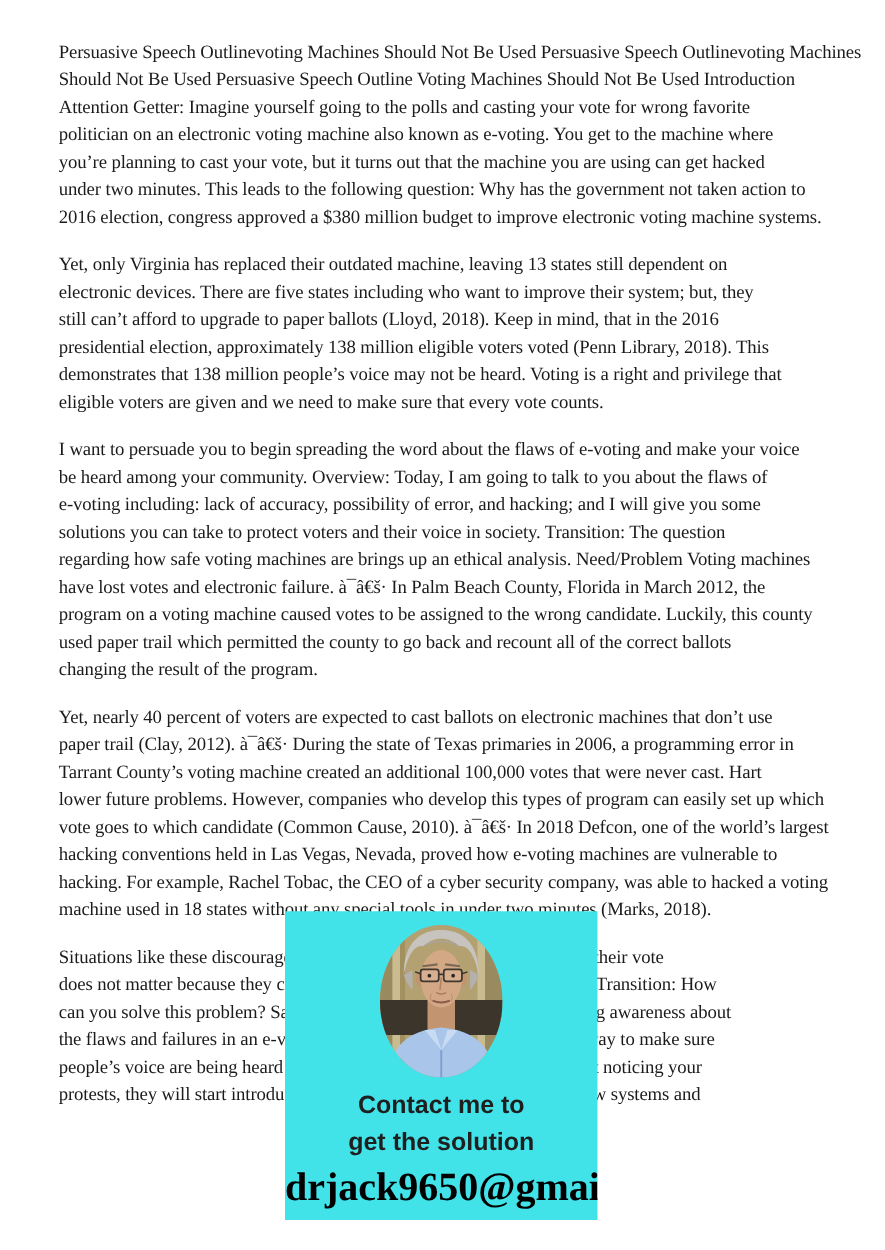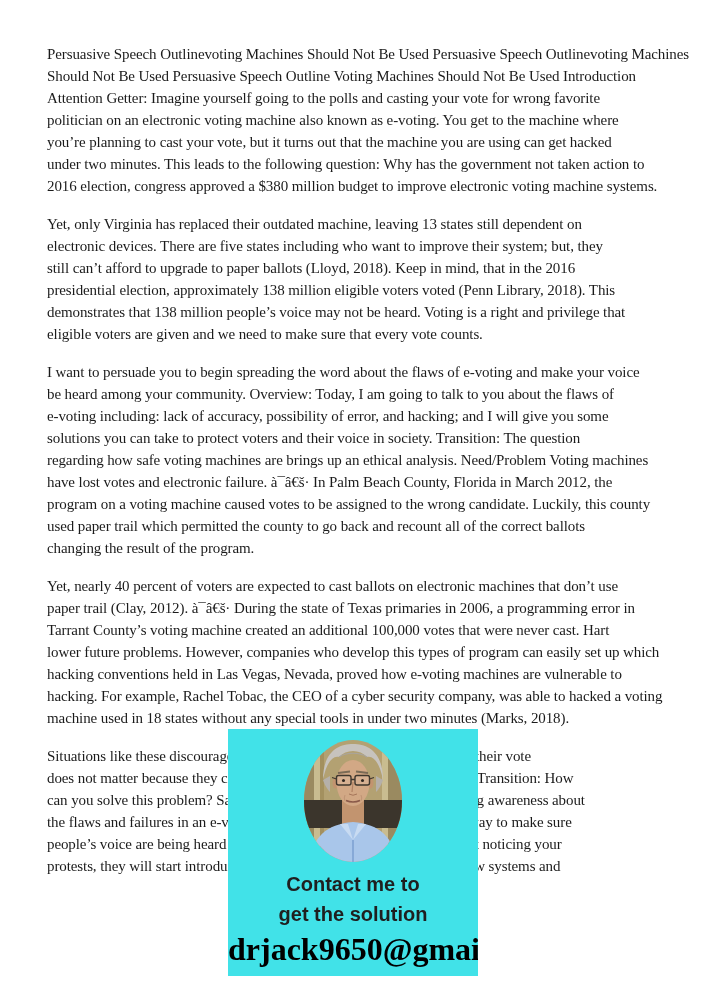--- a/index.html
+++ b/index.html
@@ -13,21 +13,21 @@
   }
   .doc{
     position:absolute;
     left:47px;top:31px;
     width:640px;
     font-size:15px;
     line-height:22px;
     letter-spacing:-0.1px;
     color:#1b1b1b;
   }
-  .para{margin:12px 0 16px 0;}
+  .para{margin:0 0 16px 0;}
   .line{white-space:nowrap;height:22px;}
   .ad{
     position:absolute;
     left:228px;top:729px;
     width:250px;height:247px;
     text-align:center;
     overflow:hidden;
   }
   .photo{
     display:block;
@@ -81,20 +81,21 @@
         <div class="line">have lost votes and electronic failure. à¯â€š· In Palm Beach County, Florida in March 2012, the</div>
         <div class="line">program on a voting machine caused votes to be assigned to the wrong candidate. Luckily, this county</div>
         <div class="line">used paper trail which permitted the county to go back and recount all of the correct ballots</div>
         <div class="line">changing the result of the program.</div>
       </div>
       <div class="para">
         <div class="line">Yet, nearly 40 percent of voters are expected to cast ballots on electronic machines that don’t use</div>
         <div class="line">paper trail (Clay, 2012). à¯â€š· During the state of Texas primaries in 2006, a programming error in</div>
         <div class="line">Tarrant County’s voting machine created an additional 100,000 votes that were never cast. Hart</div>
         <div class="line">lower future problems. However, companies who develop this types of program can easily set up which</div>
+        <div class="line">vote goes to which candidate (Common Cause, 2010). à¯â€š· In 2018 Defcon, one of the world’s largest</div>
         <div class="line">hacking conventions held in Las Vegas, Nevada, proved how e-voting machines are vulnerable to</div>
         <div class="line">hacking. For example, Rachel Tobac, the CEO of a cyber security company, was able to hacked a voting</div>
         <div class="line">machine used in 18 states without any special tools in under two minutes (Marks, 2018).</div>
       </div>
       <div class="para">
         <div class="line">Situations like these discourage voters from voting due to believing that their vote</div>
         <div class="line">does not matter because they cannot trust these machines all of the time. Transition: How</div>
         <div class="line">can you solve this problem? Satisfaction: You can begin to start by raising awareness about</div>
         <div class="line">the flaws and failures in an e-voting machine. Protesting is also a good way to make sure</div>
         <div class="line">people’s voice are being heard in the government system. Once they start noticing your</div>

